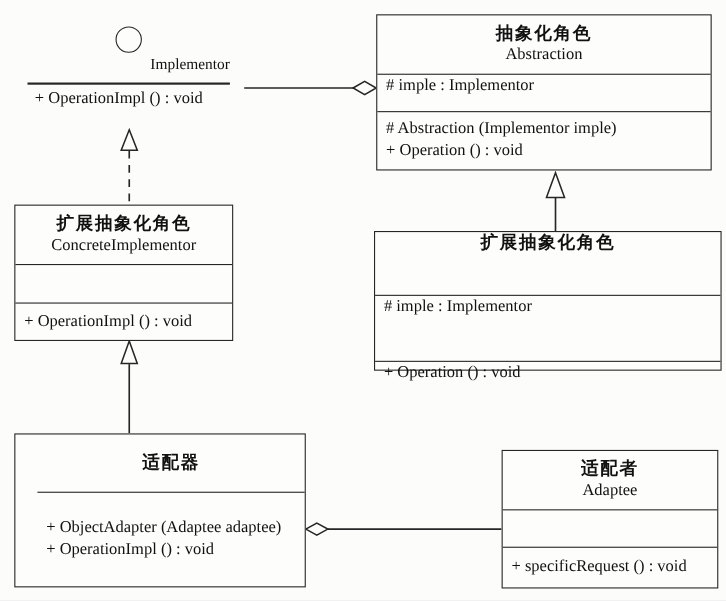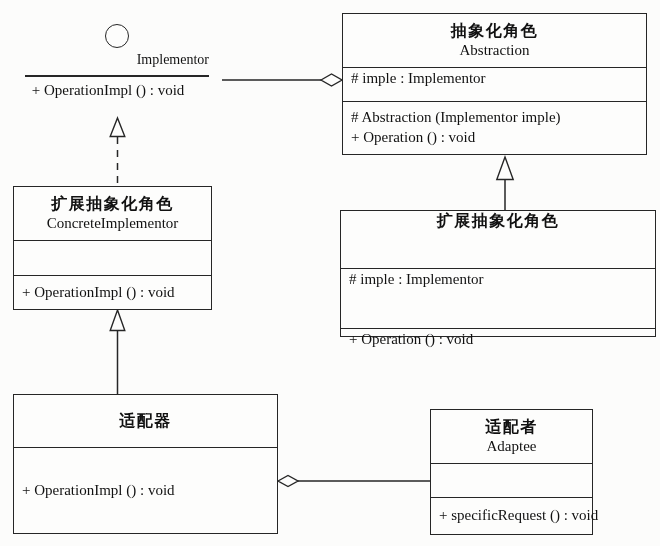--- a/index.html
+++ b/index.html
@@ -87,30 +87,31 @@
     <div class="c-title" style="height:53px;">
       <div class="title-cn">扩展抽象化角色</div>
       <div class="title-en">ConcreteImplementor</div>
     </div>
     <div class="c-attrs" style="height:35px;"></div>
     <div class="c-methods">
       <div class="member">+ OperationImpl () : void</div>
     </div>
   </div>
 
-  <div class="uml-class" style="left:13px;top:394px;width:265px;height:140px;">
+  <div class="uml-class" style="left:13px;top:394px;width:265px;height:140px;padding-left:20px;">
     <div class="c-title" style="height:52px;">
       <div class="title-cn">适配器</div>
     </div>
     <div class="c-methods">
+      <div class="member">+ ObjectAdapter (Adaptee adaptee)</div>
       <div class="member">+ OperationImpl () : void</div>
     </div>
   </div>
 
-  <div class="uml-class" style="left:430px;top:409px;width:163px;height:126px;">
+  <div class="uml-class" style="left:456px;top:409px;width:197px;height:126px;">
     <div class="c-title" style="height:53px;">
       <div class="title-cn">适配者</div>
       <div class="title-en">Adaptee</div>
     </div>
     <div class="c-attrs" style="height:34px;"></div>
     <div class="c-methods">
       <div class="member">+ specificRequest () : void</div>
     </div>
   </div>
 

